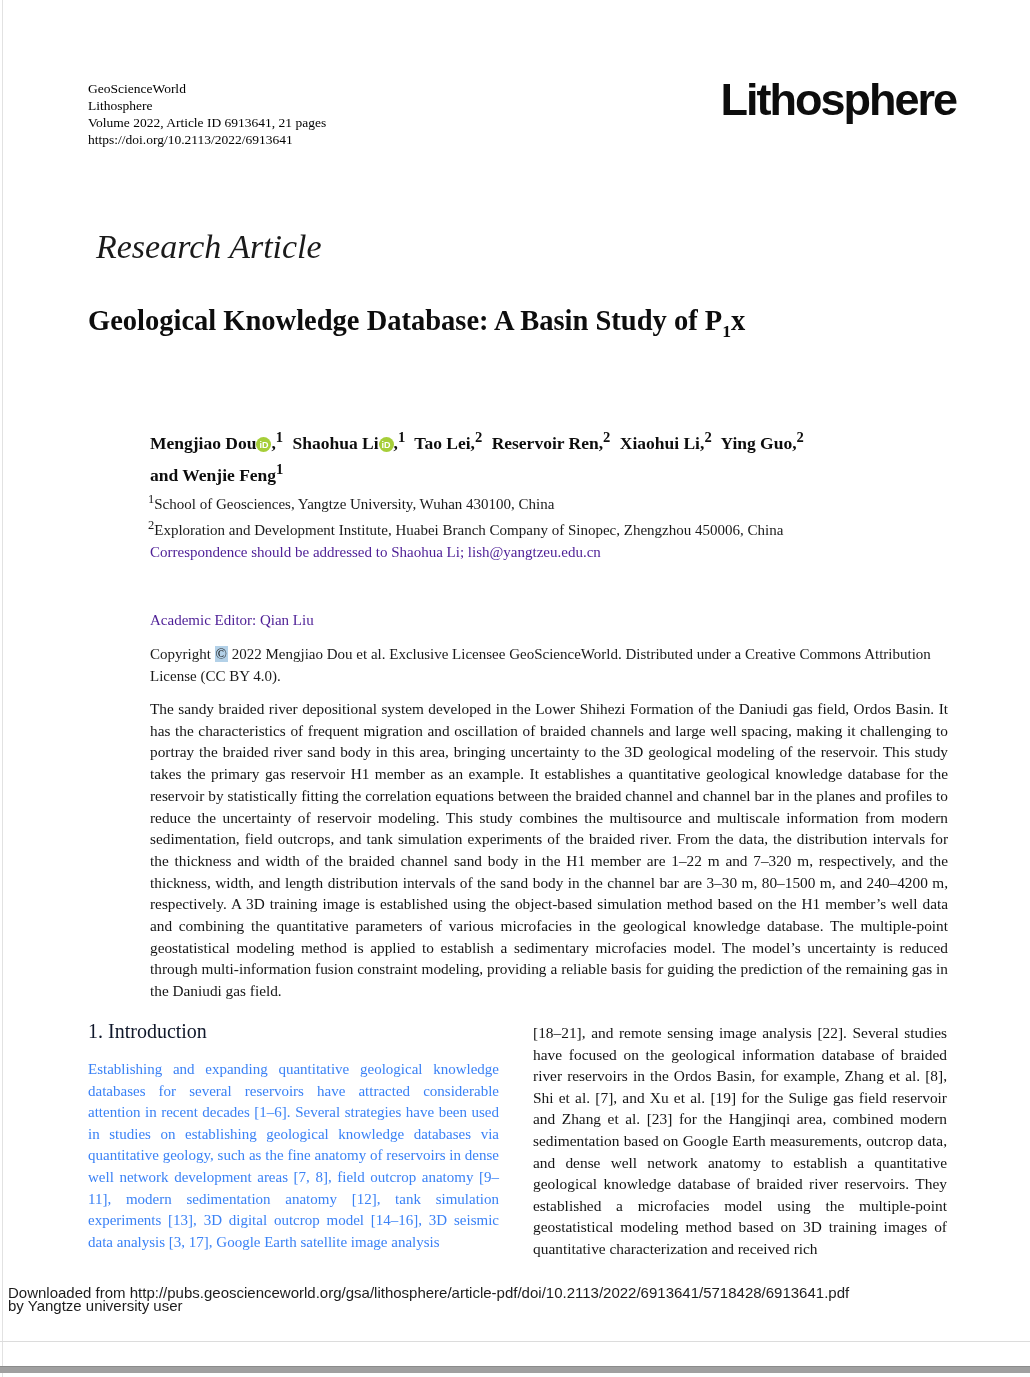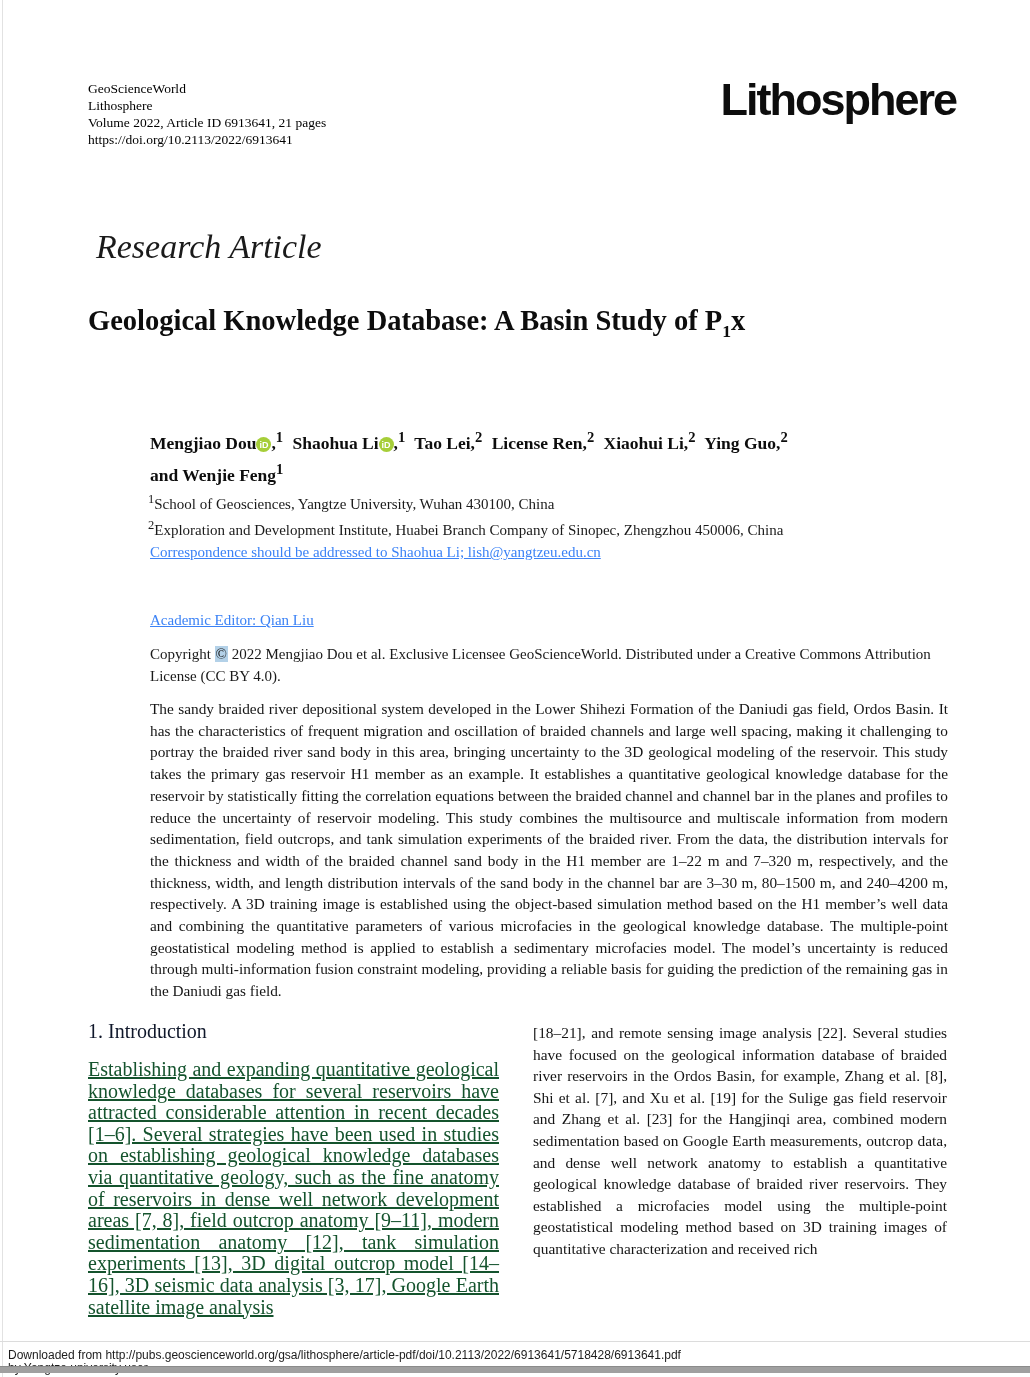--- a/index.html
+++ b/index.html
@@ -52,21 +52,21 @@
     font-size: 9px; font-weight: bold;
     align-items: center; justify-content: center;
   }
   .author sup { font-weight: bold; }
 
   .affiliations {
     position: absolute; left: 148px; top: 489px;
     font-size: 15px; line-height: 21px; color: #1a1a1a;
   }
 
-  .meta-line { position: absolute; left: 150px; font-size: 15px; color: #3b82f6; text-decoration: underline; }
+  .meta-line { position: absolute; left: 150px; font-size: 15px; color: #4c1d95; }
   .correspondence { top: 544px; }
   .history { top: 578px; }
   .editor { top: 612px; }
 
   .copyright {
     position: absolute; left: 150px; top: 643px; width: 800px;
     font-size: 15px; line-height: 22px; color: #1a1a1a;
   }
   .link-highlight { background: #b3d1e8; padding: 0 1px; }
 
@@ -74,35 +74,35 @@
     position: absolute; left: 150px; top: 698px; width: 798px;
     font-size: 15.3px; line-height: 21.7px; text-align: justify; color: #141414;
   }
 
   .section-heading {
     position: absolute; left: 88px; top: 1020px;
     font-size: 20px; font-weight: normal; color: #0f172a;
   }
   .col-left {
     position: absolute; left: 88px; top: 1059px; width: 411px;
-    font-size: 20px; line-height: 21.6px; text-align: justify; color: #14532d; text-decoration: underline;
+    font-size: 15px; line-height: 21.6px; text-align: justify; color: #3b82f6;
   }
   .col-right {
     position: absolute; left: 533px; top: 1022px; width: 414px;
     font-size: 15.4px; line-height: 21.6px; text-align: justify; color: #141414;
   }
 
   .footer-rule {
     position: absolute; left: 0; top: 1341px; width: 100%; height: 1px;
     background: #dcdcdc;
   }
   .download-footer {
-    position: absolute; left: 8px; top: 1349px;
+    position: absolute; left: 8px; top: 1287px;
     font-family: "Liberation Sans", "DejaVu Sans", sans-serif;
-    font-size: 12px; line-height: 12.5px; color: #1c1c1c;
+    font-size: 15px; line-height: 12.5px; color: #1c1c1c;
   }
   .bottom-bar {
     position: absolute; left: 0; top: 1366px; width: 100%; height: 7px;
     background: #a0a0a0; border-top: 1px solid #8b8b8b;
   }
 </style>
 </head>
 <body>
 
 <div class="page">
@@ -122,21 +122,21 @@
   <h1 class="article-title"><br><span>Geological Knowledge Database: A Basin Study of P</span><sub>1</sub><span>x</span><br></h1>
 
   <div class="authors">
     <span class="author"><span>Mengjiao Dou</span><span class="orcid-badge">
           <span>iD</span>
         </span><span>,</span><sup>1</sup></span>
     <span class="author"><span>Shaohua Li</span><span class="orcid-badge">
           <span>iD</span>
         </span><span>,</span><sup>1</sup></span>
     <span class="author"><span>Tao Lei</span><span>,</span><sup>2</sup></span>
-    <span class="author"><span>License Ren</span><span>,</span><sup>2</sup></span>
+    <span class="author"><span>Reservoir Ren</span><span>,</span><sup>2</sup></span>
     <span class="author"><span>Xiaohui Li</span><span>,</span><sup>2</sup></span>
     <span class="author"><span>Ying Guo</span><span>,</span><sup>2</sup></span>
     <span class="author"><span>and Wenjie Feng</span><span></span><sup>1</sup></span>
   </div>
 
   <div class="affiliations">
     <div><sup>1</sup><span>School of Geosciences, Yangtze University, Wuhan 430100, China</span></div>
     <div><sup>2</sup><span>Exploration and Development Institute, Huabei Branch Company of Sinopec, Zhengzhou 450006, China</span></div>
   </div>
 

